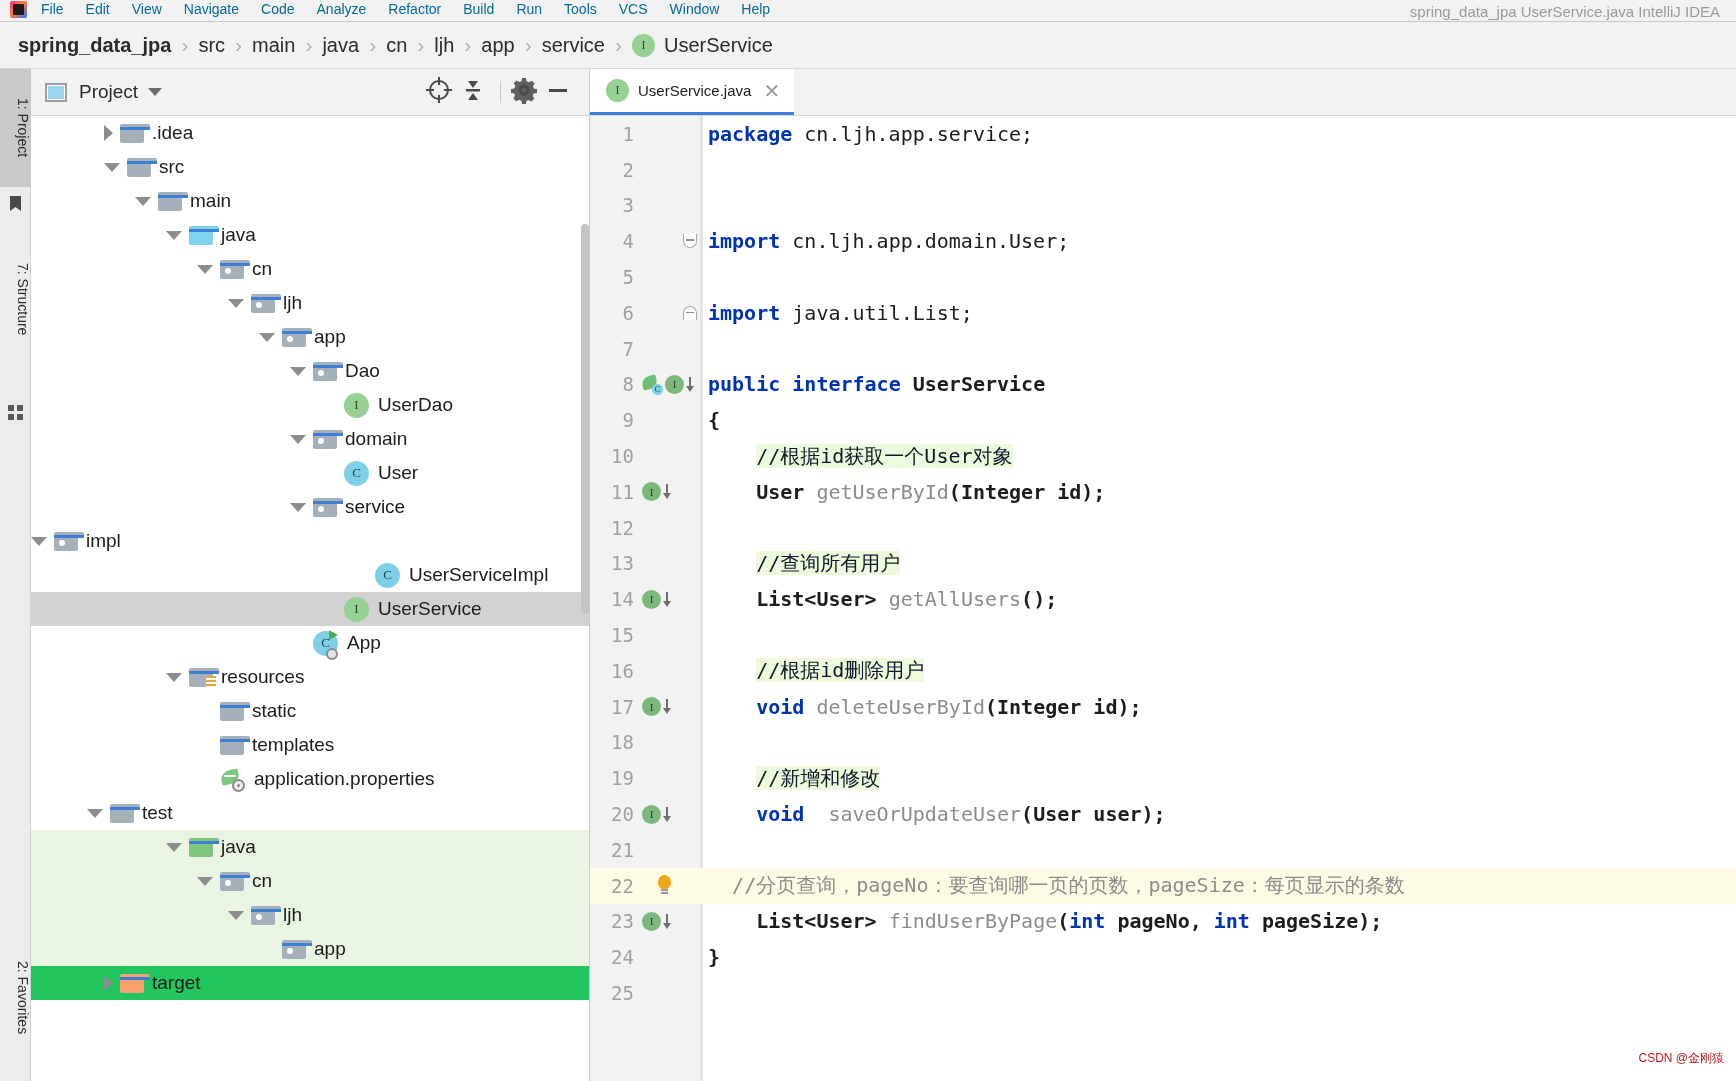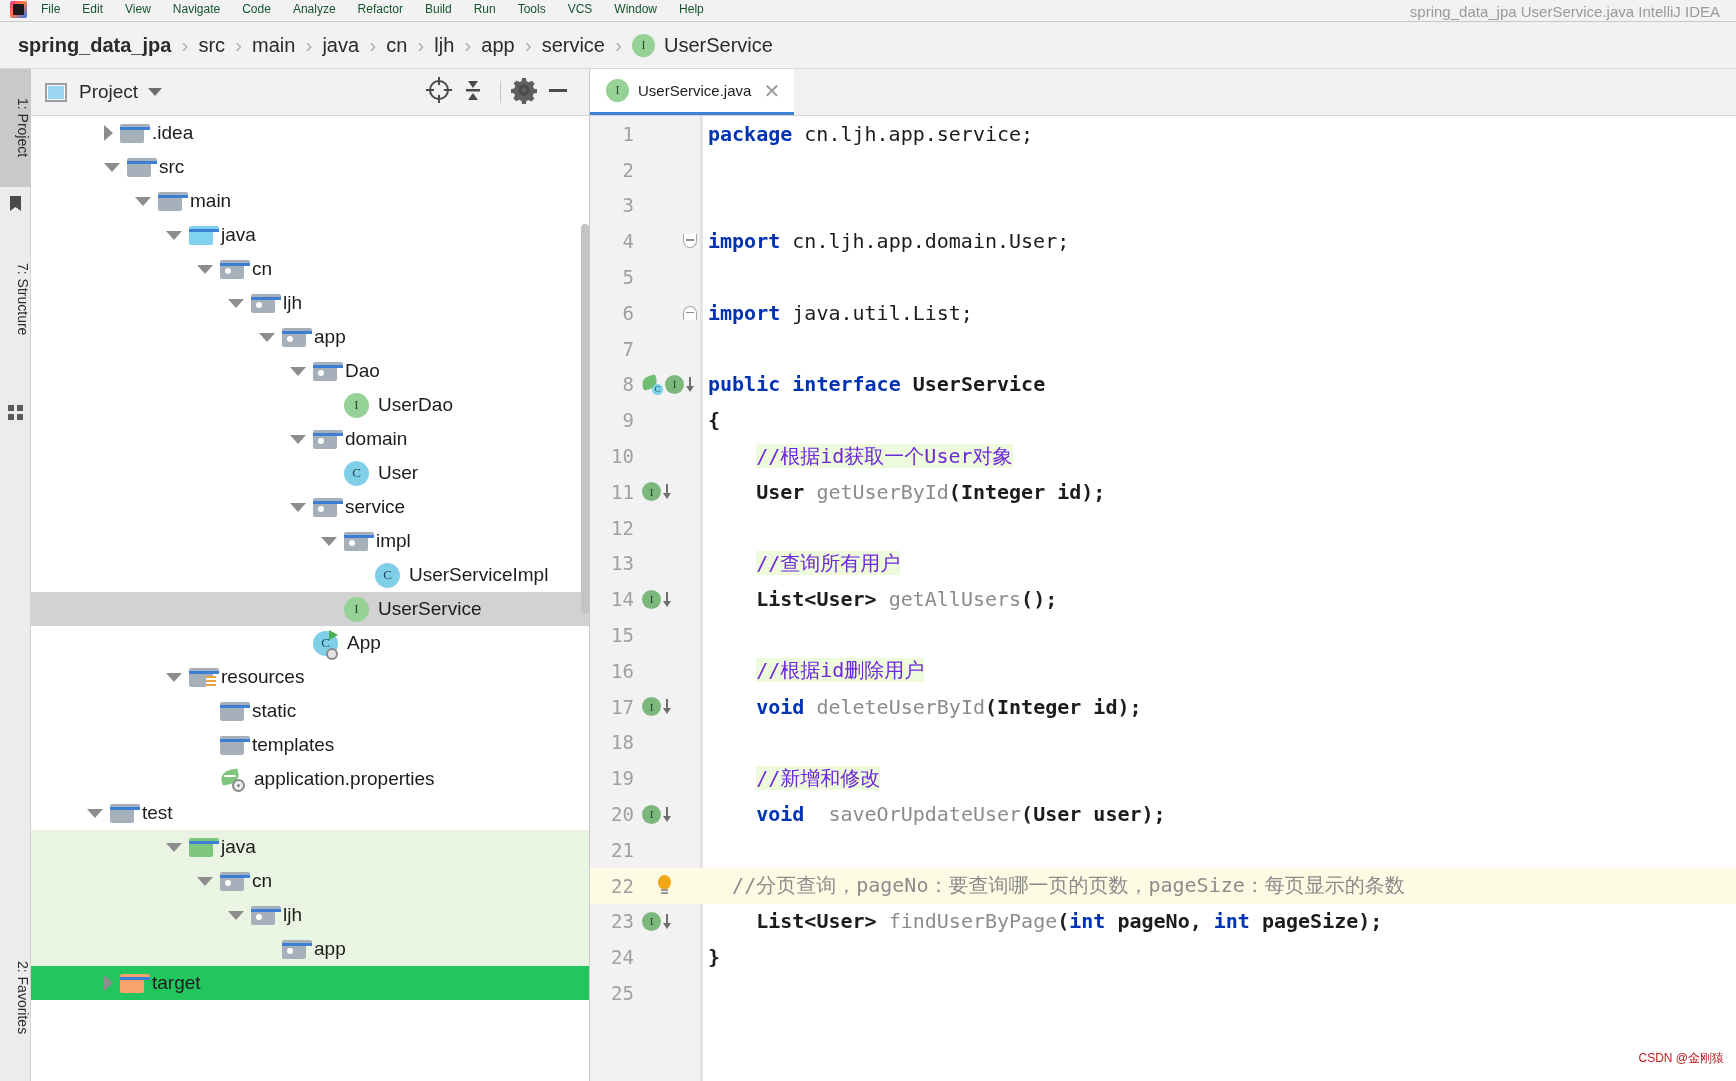--- a/index.html
+++ b/index.html
@@ -28,21 +28,21 @@
   .menubar .logo .sq {
     position: absolute; left: 2px; top: 0px; width: 17px; height: 17px;
     background: linear-gradient(135deg,#ff318c 0%,#fd7d3b 45%,#2d6ff7 100%);
     border-radius: 2px;
   }
   .menubar .logo .inner {
     position: absolute; left: 5px; top: 3px; width: 11px; height: 11px;
     background: #1b1b1b; border-radius: 1px;
   }
   .menu-item {
-    font-size: 12px; color: #14532d; padding: 0 11px;
+    font-size: 14px; color: #0369a1; padding: 0 11px;
     line-height: 19px; height: 21px; white-space: nowrap;
   }
   .menubar .spacer { flex: 1 1 auto; }
   .win-title {
     font-size: 15px; color: #9a9a9a; padding: 0 16px; line-height: 19px;
     white-space: nowrap;
   }
 
   
   .breadcrumb {
@@ -326,21 +326,21 @@
     content: ""; display: block; position: relative;
     top: 5px; left: 2px; width: 8px; height: 1.5px; background: #8f8f8f;
   }
   .code-text { margin-left: 118px; }
 
   .kw   { color: #0033b3; font-weight: bold; }
   .pkgn { color: #1c1c1c; }
   .type { color: #1c1c1c; font-weight: bold; }
   .decl { color: #8c8c8c; }
   .punc { color: #1c1c1c; font-weight: bold; }
-  .cmt  { color: #6d28d9; background: #eefadc; }
+  .cmt  { color: #0f172a; background: #eefadc; }
   .cmt-plain { color: #8c8c8c; }
   .ifacename { color: #1c1c1c; font-weight: bold; }
 
   
   .watermark {
     position: absolute; right: 12px; bottom: 14px;
     font-size: 12px; color: #b91c1c; white-space: nowrap;
   }
 </style>
 </head>
@@ -560,21 +560,21 @@
           </div>
           <div class="row" style="padding-left: 259px;">
             <span class="twisty "></span>
             <span class="folder pkg">
               <span class="body"></span>
               <span class="tab"></span>
               <span class="dot"></span>
             </span>
             <span>service</span>
           </div>
-          <div class="row" style="padding-left: 290px;">
+          <div class="row" style="">
             <span class="twisty "></span>
             <span class="folder pkg">
               <span class="body"></span>
               <span class="tab"></span>
               <span class="dot"></span>
             </span>
             <span>impl</span>
           </div>
           <div class="row" style="padding-left: 321px;">
             <span class="twisty none"></span>

